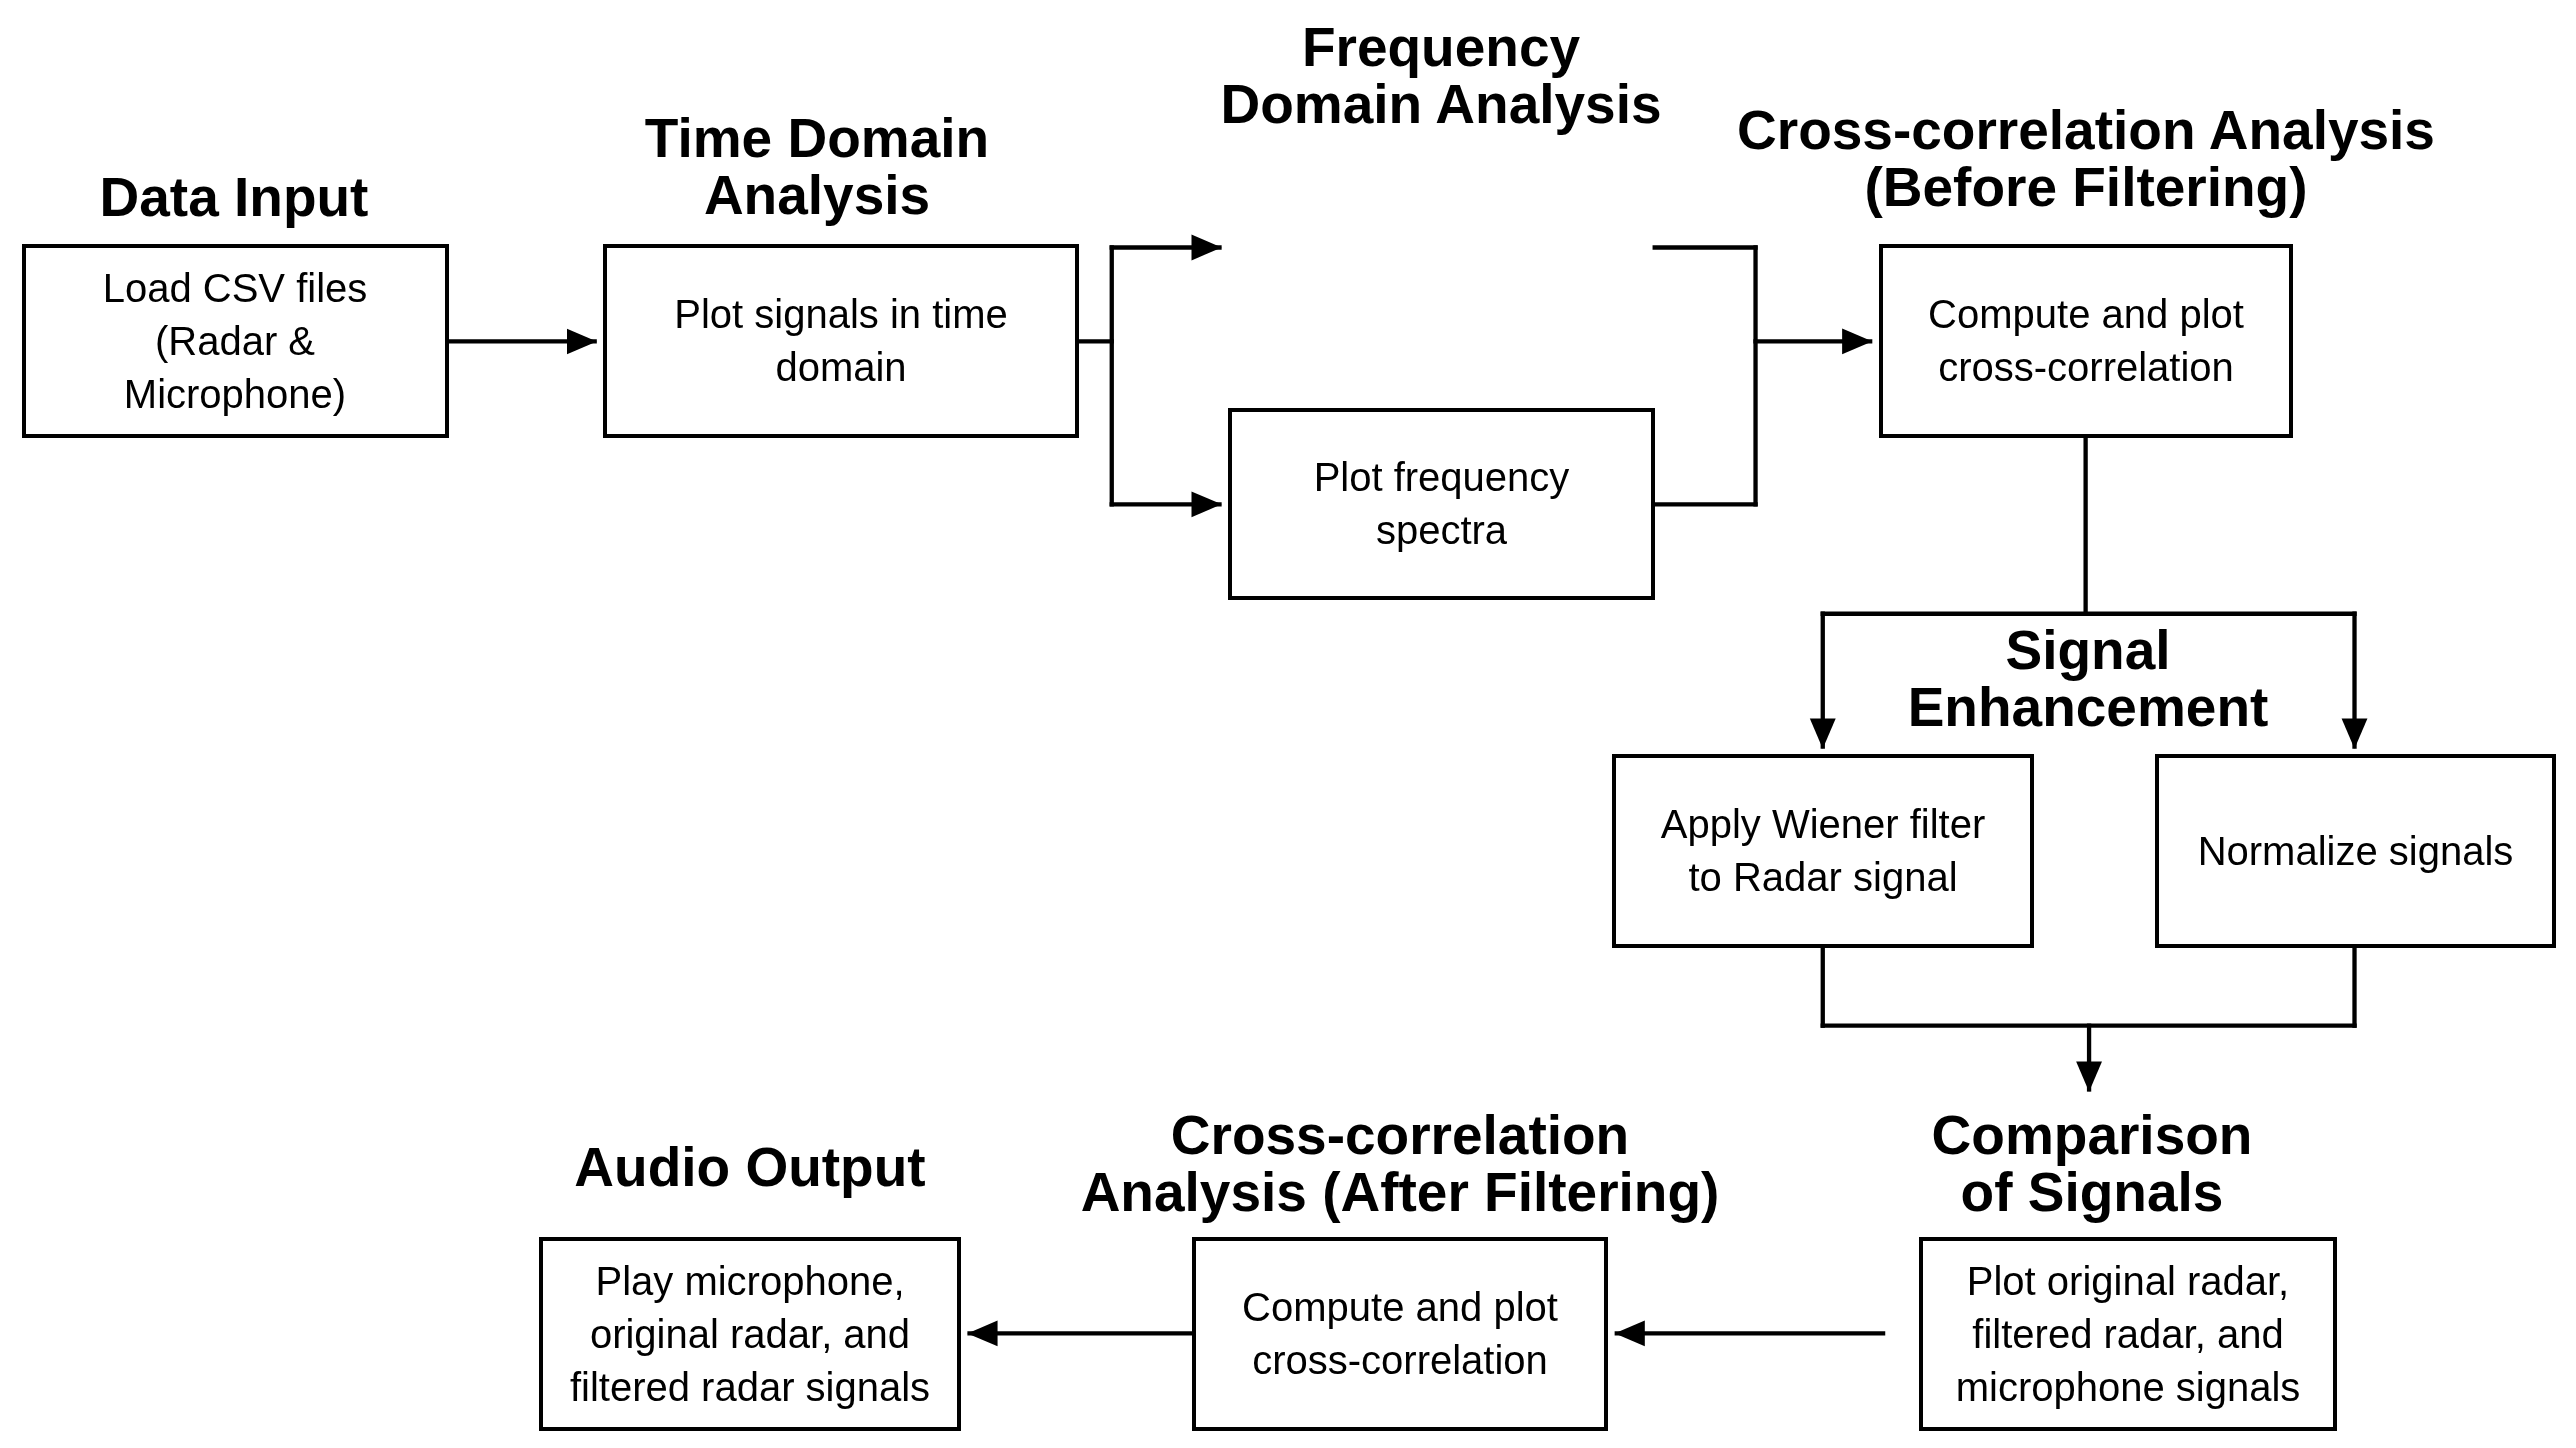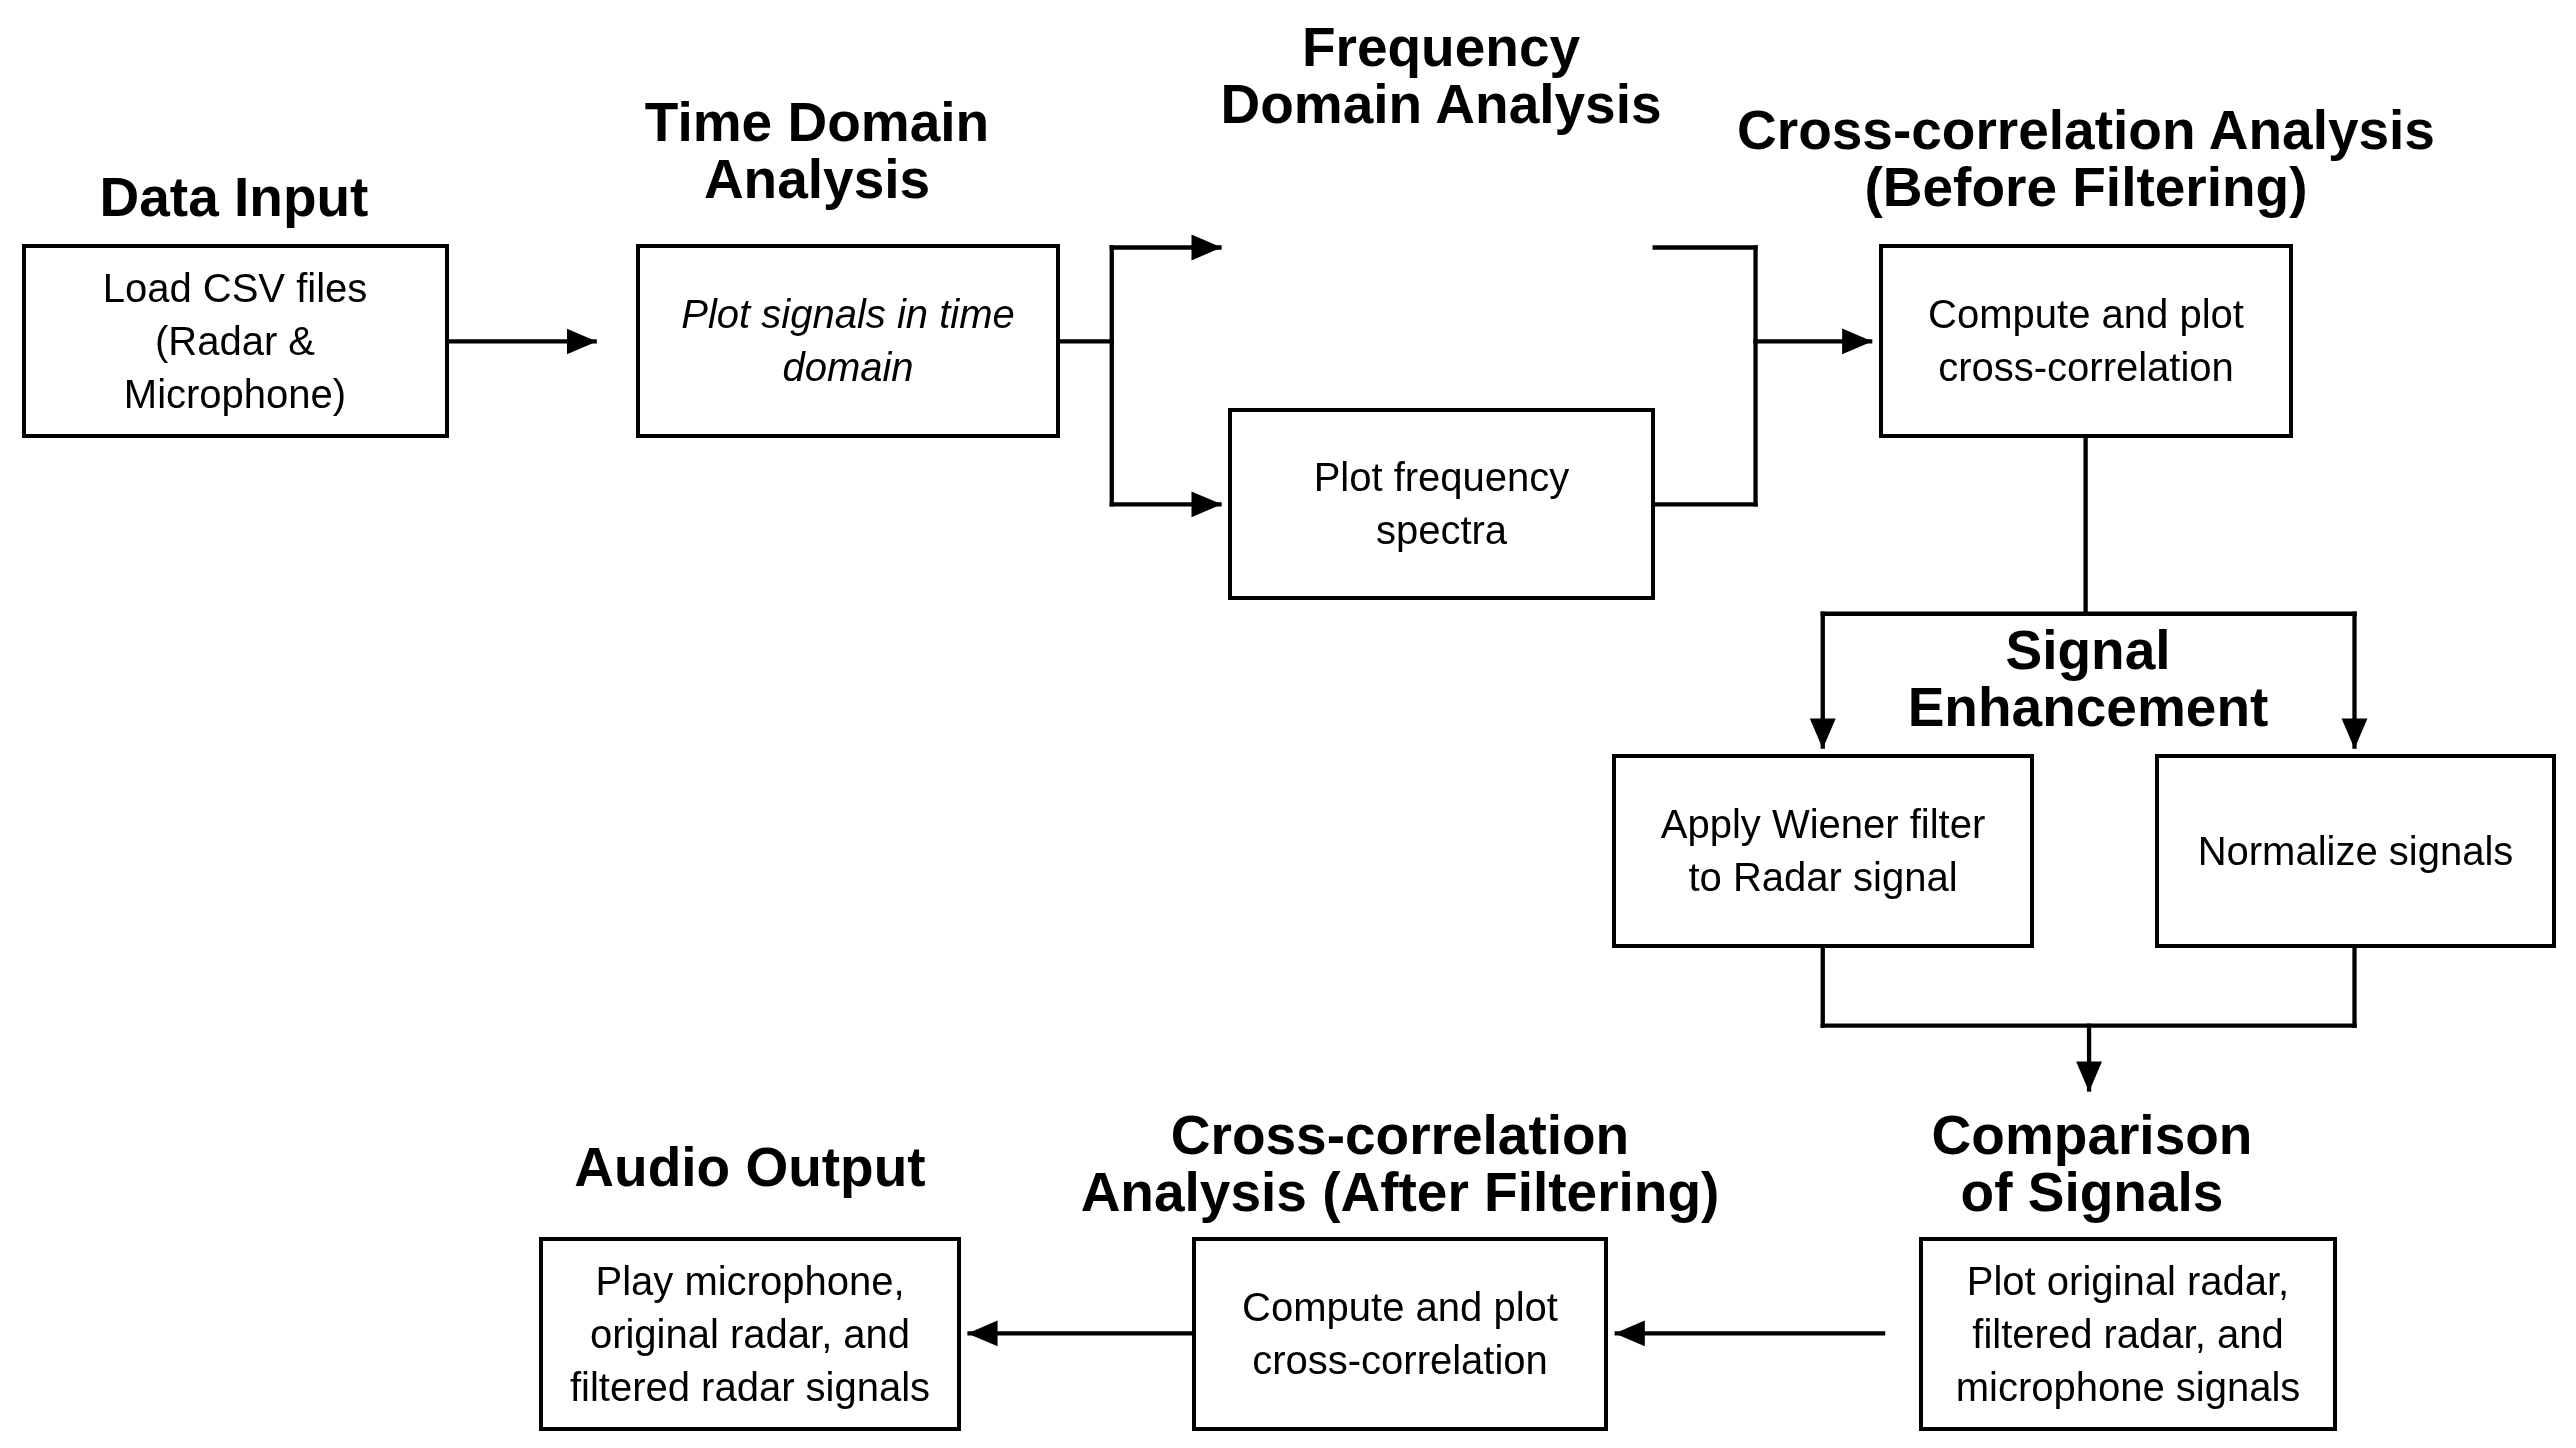--- a/index.html
+++ b/index.html
@@ -85,21 +85,21 @@
 
       <line x1="2185" y1="1547" x2="1876" y2="1547" marker-end="url(#arrow)"></line>
       <line x1="1383" y1="1547" x2="1125" y2="1547" marker-end="url(#arrow)"></line>
     </g>
   </svg>
 
   <div class="stage-title" style="left:234px; top:169px;">
     <div>Data Input</div>
   </div>
 
-  <div class="stage-title" style="left:817px; top:94px;text-align:center;">
+  <div class="stage-title" style="left:817px; top:110px;text-align:center;">
     <div>Time Domain</div>
     <div>Analysis</div>
   </div>
 
   <div class="stage-title" style="left:1441px; top:19px;">
     <div>Frequency</div>
     <div>Domain Analysis</div>
   </div>
 
   <div class="stage-title" style="left:2086px; top:102px;">
@@ -125,21 +125,21 @@
   <div class="stage-title" style="left:750px; top:1139px;">
     <div>Audio Output</div>
   </div>
 
   <div class="node" style="left:21.5px; top:244px; width:427px; height:194px;">
     <div>Load CSV files</div>
     <div>(Radar &amp;</div>
     <div>Microphone)</div>
   </div>
 
-  <div class="node" style="left:636px; top:244px; width:424px; height:194px;font-style:italic;">
+  <div class="node" style="left:603px; top:244px; width:476px; height:194px;">
     <div>Plot signals in time</div>
     <div>domain</div>
   </div>
 
 
   <div class="node" style="left:1228px; top:408px; width:427px; height:192px;">
     <div>Plot frequency</div>
     <div>spectra</div>
   </div>
 

